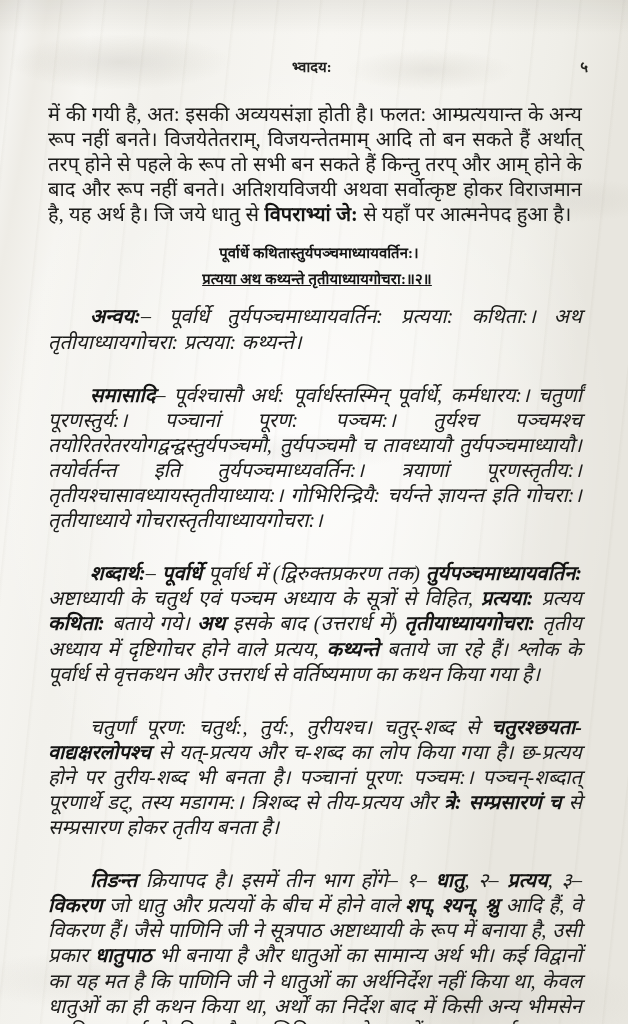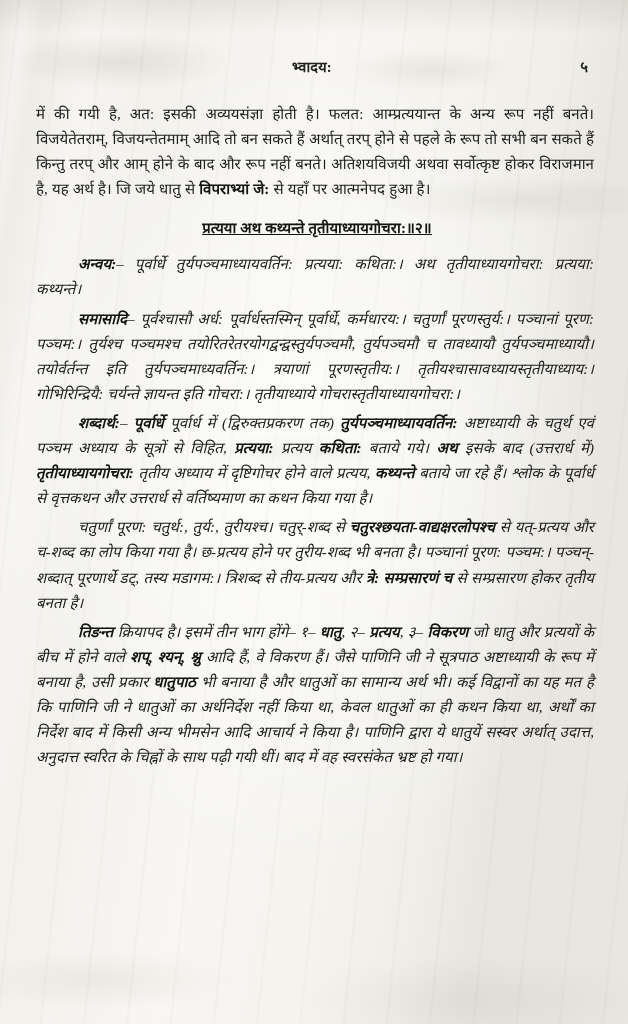--- a/index.html
+++ b/index.html
@@ -93,26 +93,26 @@
     position: absolute;
     right: 6px;
     top: 0px;
     font-size: 15px;
     font-weight: 700;
     color: #24241f;
   }
 
   
   .para {
-    font-size: 15px;
+    font-size: 20px;
     line-height: 25.1px;
     color: #1c1c1a;
     text-align: justify;
     text-align-last: left;
-    margin: 0;
+    margin: 12px;
     letter-spacing: .05px;
     word-spacing: .3px;
     -webkit-font-smoothing: antialiased;
   }
   .indent { text-indent: 42px; font-style: italic; }
 
   b, .b {
     font-weight: 700;
     color: #141413;
   }
@@ -142,20 +142,21 @@
   <div id="content">
 
     <div class="runhead">
       <span class="runhead-title">भ्वादय:</span>
       <span class="runhead-folio">५</span>
     </div>
 
     <p class="para"><span>में की गयी है, अत: इसकी अव्ययसंज्ञा होती है। फलत: आम्प्रत्ययान्त के अन्य रूप नहीं बनते। विजयेतेतराम्, विजयन्तेतमाम् आदि तो बन सकते हैं अर्थात् तरप् होने से पहले के रूप तो सभी बन सकते हैं किन्तु तरप् और आम् होने के बाद और रूप नहीं बनते। अतिशयविजयी अथवा सर्वोत्कृष्ट होकर विराजमान है, यह अर्थ है। जि जये धातु से </span><span class="b">विपराभ्यां जे:</span><span> से यहाँ पर आत्मनेपद हुआ है।</span></p>
 
     <div class="verse">
+      <div class="verse-line l1">पूर्वार्धे कथितास्तुर्यपञ्चमाध्यायवर्तिन:।</div>
       <div class="verse-line l2">प्रत्यया अथ कथ्यन्ते तृतीयाध्यायगोचरा:॥२॥</div>
     </div>
 
     <p class="para indent"><span class="b">अन्वय:</span><span>– पूर्वार्धे तुर्यपञ्चमाध्यायवर्तिन: प्रत्यया: कथिता:। अथ तृतीयाध्यायगोचरा: प्रत्यया: कथ्यन्ते।</span></p>
 
     <div class="gap-sm"></div>
 
     <p class="para indent"><span class="b">समासादि</span><span>– पूर्वश्चासौ अर्ध: पूर्वार्धस्तस्मिन् पूर्वार्धे, कर्मधारय:। चतुर्णां पूरणस्तुर्य:। पञ्चानां पूरण: पञ्चम:। तुर्यश्च पञ्चमश्च तयोरितरेतरयोगद्वन्द्वस्तुर्यपञ्चमौ, तुर्यपञ्चमौ च तावध्यायौ तुर्यपञ्चमाध्यायौ। तयोर्वर्तन्त इति तुर्यपञ्चमाध्यवर्तिन:। त्रयाणां पूरणस्तृतीय:। तृतीयश्चासावध्यायस्तृतीयाध्याय:। गोभिरिन्द्रियै: चर्यन्ते ज्ञायन्त इति गोचरा:। तृतीयाध्याये गोचरास्तृतीयाध्यायगोचरा:।</span></p>
 
     <div class="gap-sm"></div>

